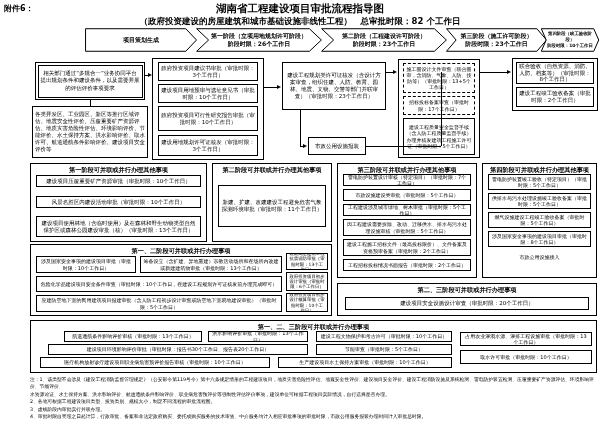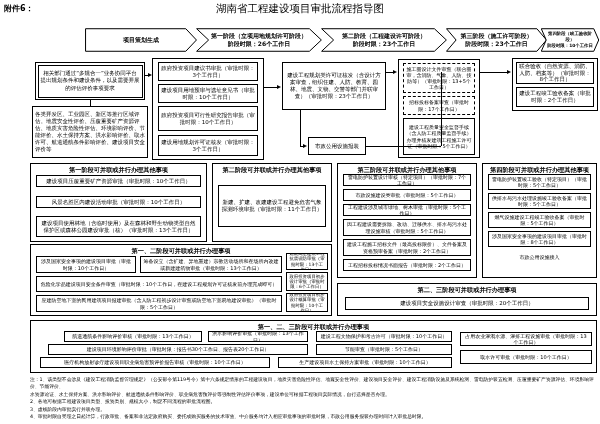--- a/index.html
+++ b/index.html
@@ -1,20 +1,20 @@
 <!DOCTYPE html>
 <html><head>
 <meta charset="utf-8">
 <style>
   * { box-sizing: border-box; margin: 0; padding: 0; }
   html,body { background:#fff; }
   body { font-family:"DejaVu Sans","Liberation Sans",sans-serif; color:#000; }
   #page { position:relative; width:600px; height:424px; background:#fff; overflow:hidden; }
   .hdr-attach { position:absolute; left:4px; top:3px; font-size:8px; font-weight:bold; }
-  .hdr-title { position:absolute; left:0; top:2px; width:600px; text-align:center; font-size:10.5px; font-weight:normal; }
+  .hdr-title { position:absolute; left:0; top:2px; width:600px; text-align:center; font-size:10.5px; font-weight:bold; }
   .hdr-sub { position:absolute; left:0; top:16px; width:600px; text-align:center; font-size:8.5px; font-weight:bold; }
   .banner { position:absolute; top:28px; height:24px; }
   .banner svg { position:absolute; left:0; top:0; width:100%; height:100%; display:block; }
   .banner-text { position:absolute; left:6%; right:6%; top:0; bottom:0; display:flex; flex-direction:column; align-items:center; justify-content:center; font-weight:bold; font-size:6px; line-height:1.3; text-align:center; }
   .box { position:absolute; border:1px solid #000; background:#fff; display:flex; align-items:center; justify-content:center; text-align:center; font-size:5.5px; line-height:1.25; padding:1px 2px; overflow:hidden; }
   .dashed { border-style:dashed; }
   .noborder { border:none; }
   .leftalign { text-align:left; justify-content:flex-start; }
   .f5 { font-size:5px; }
   .f45 { font-size:4.4px; line-height:1.2; }
@@ -29,20 +29,21 @@
   .notes { position:absolute; left:30px; top:376px; width:567px; font-size:4.8px; line-height:1.55; }
   .notes div { white-space:normal; }
 </style>
 </head>
 <body>
 
 <div id="page">
 
   <div class="hdr-attach">附件6：</div>
   <div class="hdr-title">湖南省工程建设项目审批流程指导图</div>
+  <div class="hdr-sub">（政府投资建设的房屋建筑和城市基础设施非线性工程）　总审批时限：82 个工作日</div>
 
   <div class="banner" style="left:85px;width:112px;">
     <svg viewBox="0 0 100 100" preserveAspectRatio="none">
         <polygon points="0.5,3 90,3 99.5,50 90,97 0.5,97" fill="#fff" stroke="#000" vector-effect="non-scaling-stroke"></polygon>
       </svg>
     <div class="banner-text">
         <div>项目策划生成</div>
       </div>
   </div>
   <div class="banner" style="left:196px;width:126px;">

